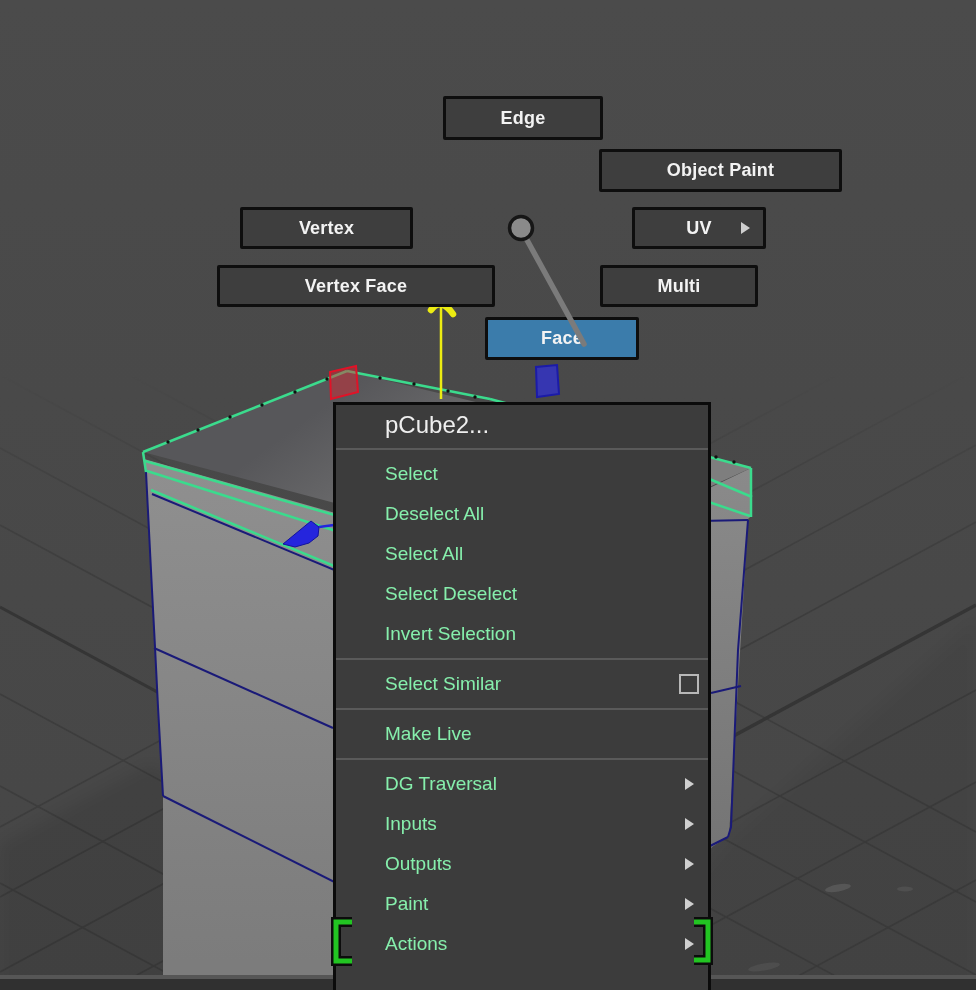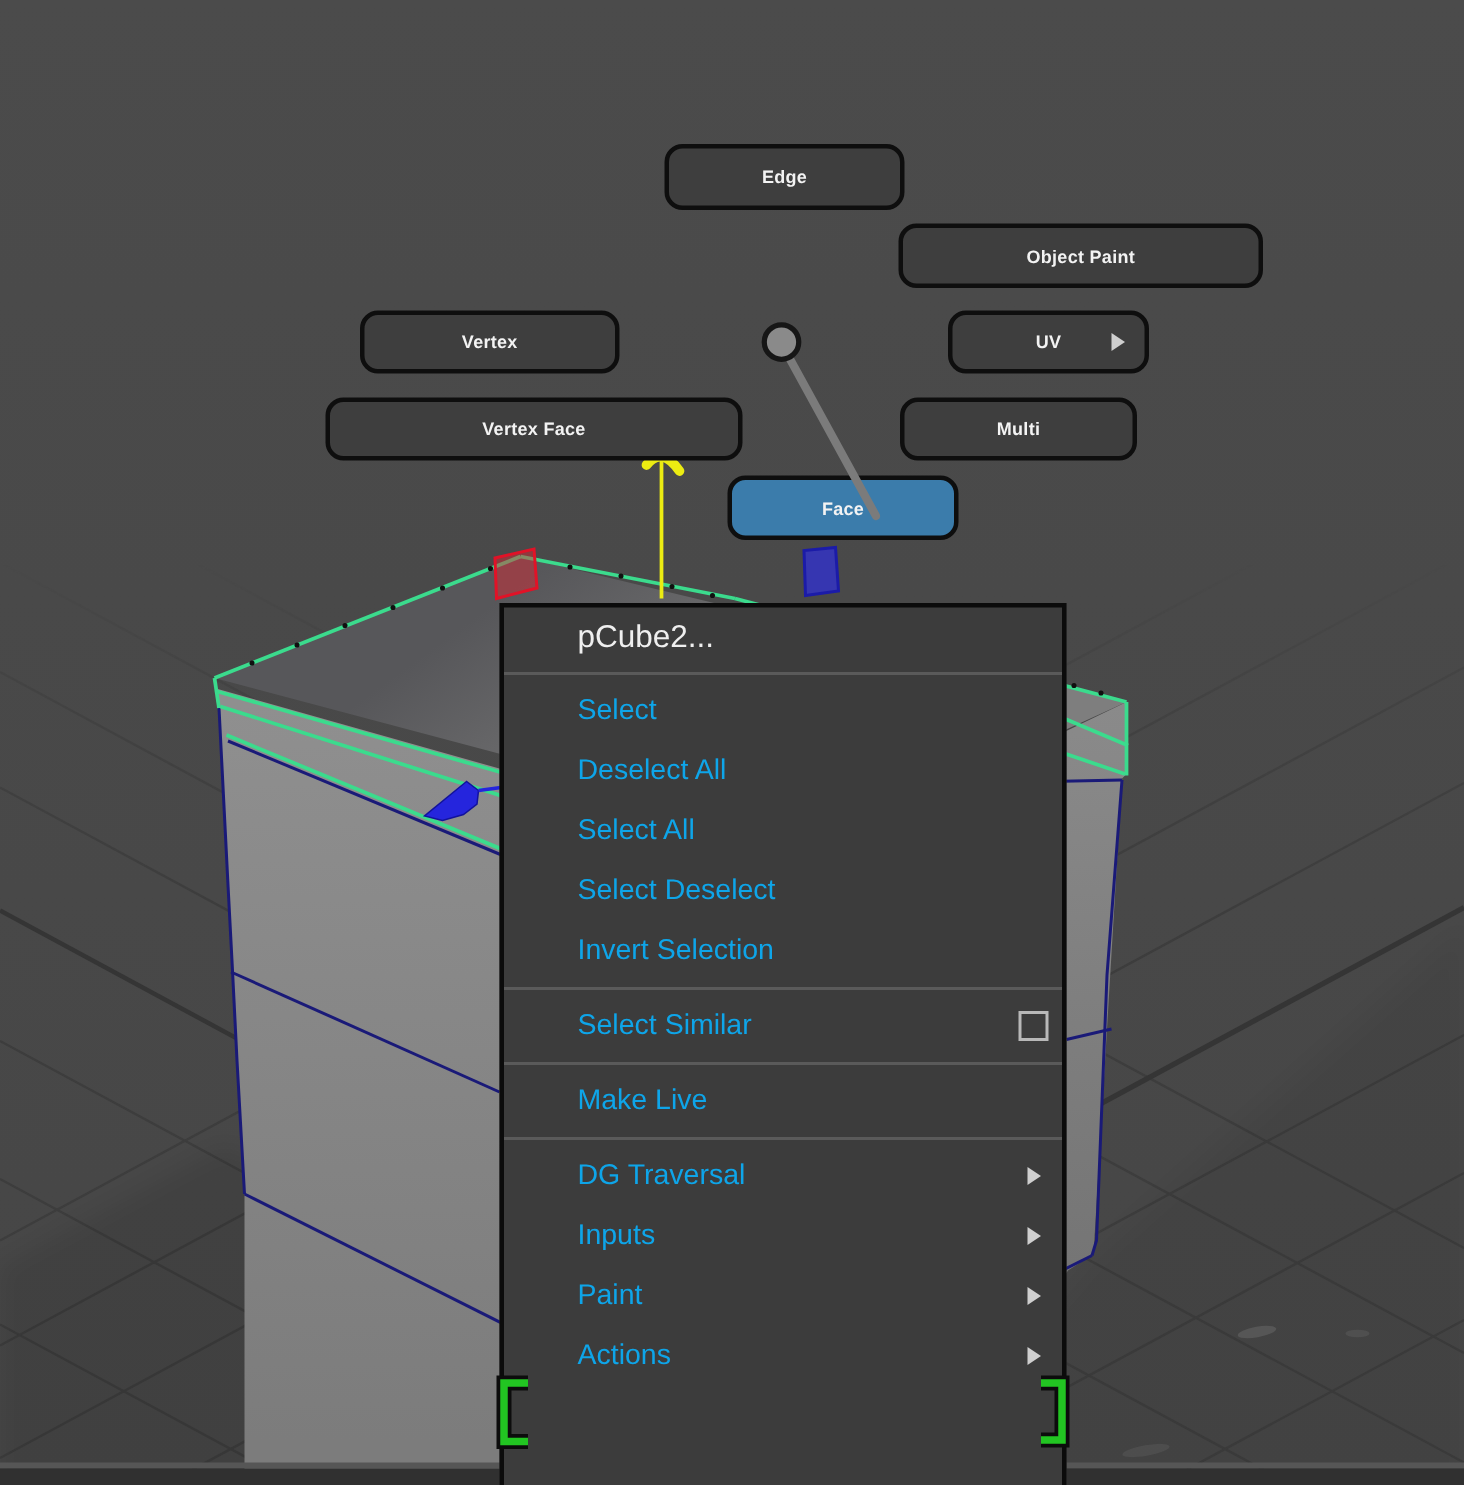--- a/index.html
+++ b/index.html
@@ -3,35 +3,35 @@
 <meta charset="utf-8">
 <style>
   html,body{margin:0;padding:0;background:#4a4a4a;width:976px;height:990px;overflow:hidden;
     font-family:"Liberation Sans",sans-serif;}
   #stage{position:relative;width:976px;height:990px;overflow:hidden;}
   #scene-svg{position:absolute;left:0;top:0;z-index:0;}
   #overlay-svg{position:absolute;left:0;top:0;z-index:30;pointer-events:none;}
 
   
   .mm-btn{position:absolute;z-index:10;box-sizing:border-box;display:flex;align-items:center;
-    justify-content:center;background:#3e3e3e;border:3px solid #0e0e0e;border-radius:12px;
-    color:#f3f3f3;font-size:12px;font-weight:700;letter-spacing:.2px;cursor:default;}
+    justify-content:center;background:#3e3e3e;border:3px solid #0e0e0e;border-radius:2px;
+    color:#f3f3f3;font-size:18px;font-weight:700;letter-spacing:.2px;cursor:default;}
   .mm-btn.sel{background:#3b7cab;}
   .mm-sub-arrow{position:absolute;right:13px;top:50%;margin-top:-6px;width:0;height:0;
     border-left:9px solid #cfcfcf;border-top:6px solid transparent;border-bottom:6px solid transparent;}
 
   
   .ctx-menu{position:absolute;left:333px;top:402px;width:378px;height:592px;z-index:20;
     box-sizing:border-box;background:#3c3c3c;border:3px solid #0b0b0b;overflow:hidden;}
   .ctx-title{height:39px;display:flex;align-items:center;padding-left:49px;color:#efefef;
-    font-size:21px;}
+    font-size:24px;}
   .ctx-sep{height:10px;display:flex;align-items:center;}
   .ctx-sep > div{height:2px;width:100%;background:#5a5a5a;}
   .ctx-item{position:relative;height:40px;display:flex;align-items:center;padding-left:49px;
-    color:#0ea5e9;font-size:19px;cursor:default;}
+    color:#86efac;font-size:19px;cursor:default;}
   .ctx-sub-arrow{position:absolute;right:14px;top:50%;margin-top:-6px;width:0;height:0;
     border-left:9px solid #cfcfcf;border-top:6px solid transparent;border-bottom:6px solid transparent;}
   .ctx-optbox{position:absolute;right:9px;top:50%;margin-top:-10px;width:16px;height:16px;
     border:2px solid #b8b8b8;background:transparent;}
 </style>
 </head>
 <body>
 
 <div id="stage">
 
@@ -223,20 +223,24 @@
       </div>
       <div class="ctx-item">
         <span>DG Traversal</span>
         <span class="ctx-sub-arrow"></span>
       </div>
       <div class="ctx-item">
         <span>Inputs</span>
         <span class="ctx-sub-arrow"></span>
       </div>
       <div class="ctx-item">
+        <span>Outputs</span>
+        <span class="ctx-sub-arrow"></span>
+      </div>
+      <div class="ctx-item">
         <span>Paint</span>
         <span class="ctx-sub-arrow"></span>
       </div>
       <div class="ctx-item">
         <span>Actions</span>
         <span class="ctx-sub-arrow"></span>
       </div>
     </div>
 
   <svg id="overlay-svg" width="976" height="990" viewBox="0 0 976 990">

